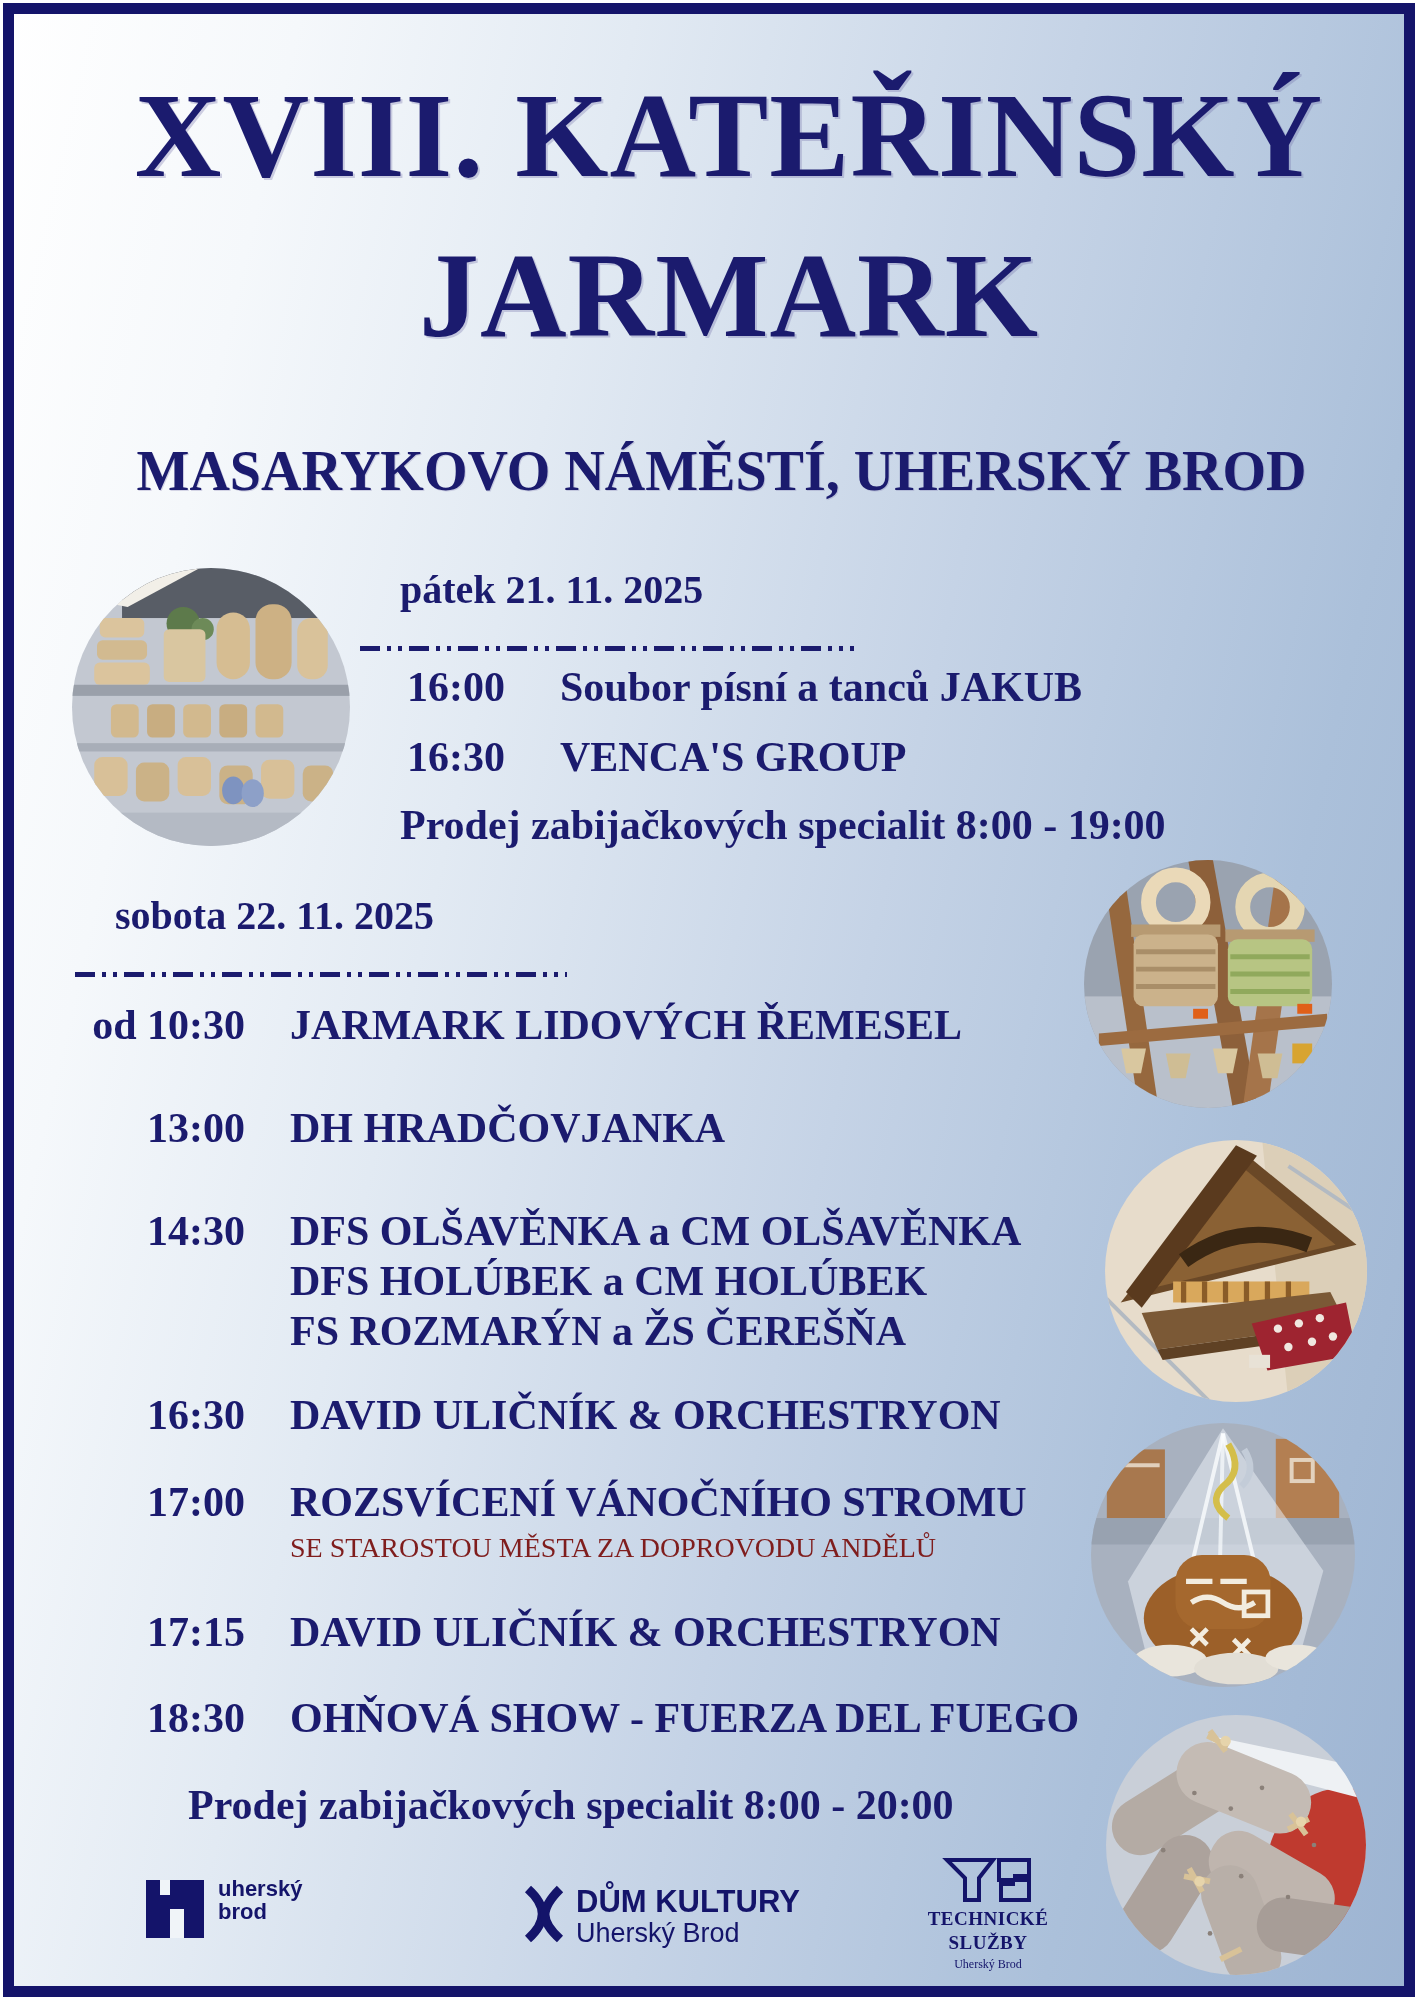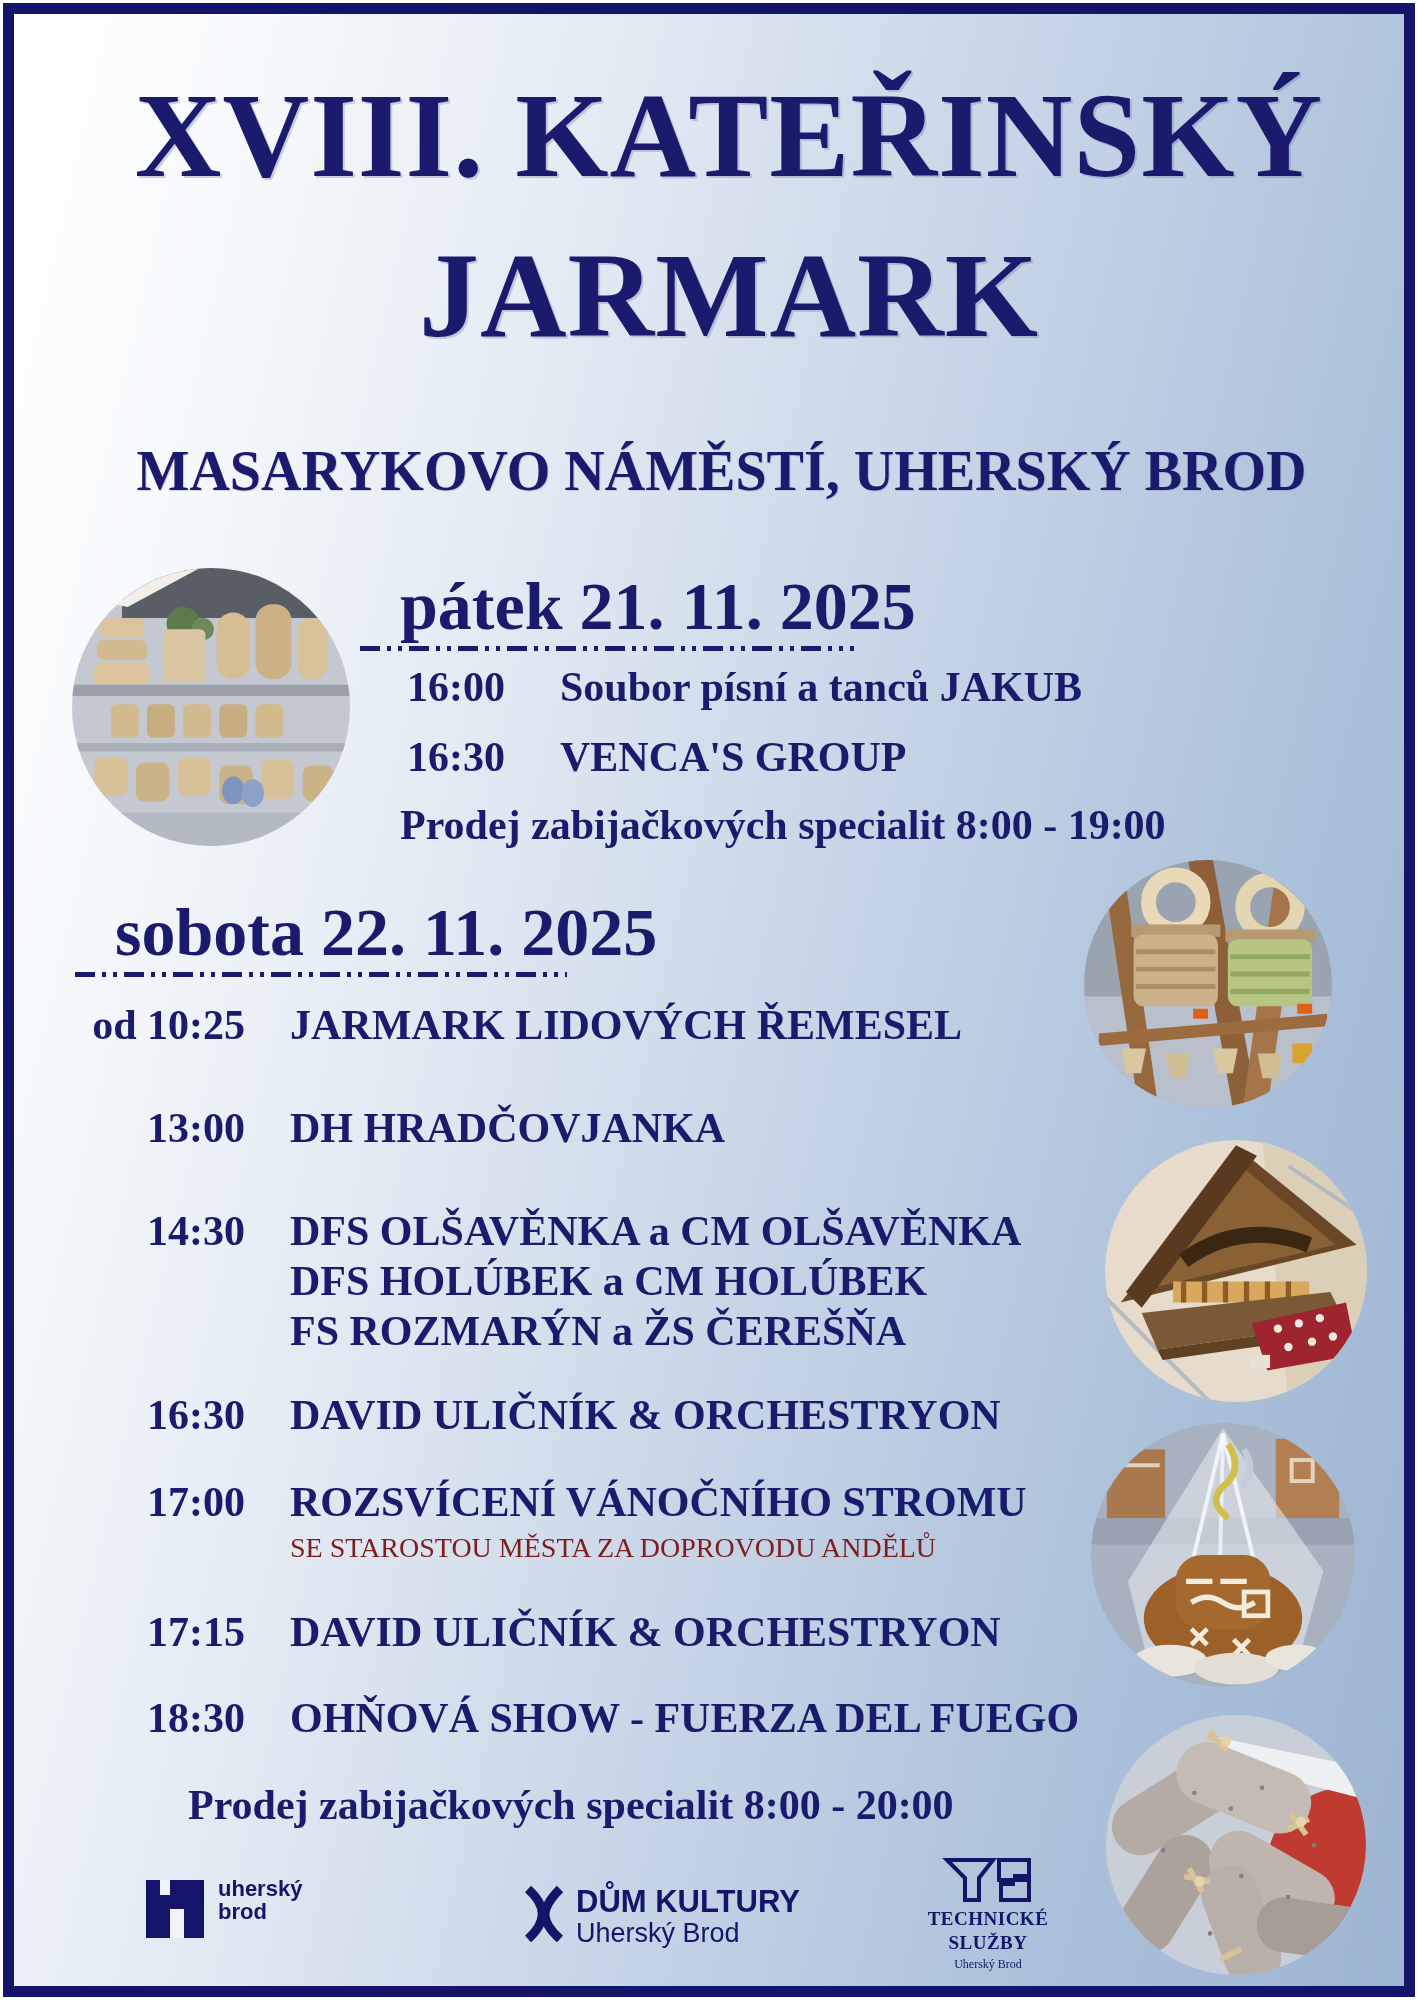--- a/index.html
+++ b/index.html
@@ -7,21 +7,21 @@
        font-family:"Liberation Serif","DejaVu Serif",serif;}
   .bg{position:absolute;inset:3px;
       background:linear-gradient(103deg,#ffffff 0%,#f5f8fb 16%,#e2eaf3 34%,
                  #c5d3e6 58%,#abc0da 80%,#9db4d2 100%);}
   .frame{position:absolute;inset:3px;border:11px solid #14146a;pointer-events:none;z-index:60;}
   .line{position:absolute;color:#1b1b6e;font-weight:700;white-space:nowrap;line-height:1.2;margin-left:40px;}
   .title{left:0;right:0;text-align:center;font-size:120px;line-height:1.3;letter-spacing:1px;
          text-shadow:2px 2px 0 rgba(110,105,165,.30);}
   .subtitle{left:0;right:15px;text-align:center;font-size:56px;
             text-shadow:1px 1px 0 rgba(110,105,165,.25);}
-  .dayhead{font-size:68px;}
+  .dayhead{font-size:40px;}
   .ev{font-size:42px;}
   .ev-sub{font-size:28px;}
   .t-fri{left:360px;width:105px;text-align:right;}
   .e-fri{left:520px;}
   .t-sat{left:40px;width:165px;text-align:right;}
   .e-sat{left:250px;}
   .dashes{position:absolute;height:5px;
       background:repeating-linear-gradient(90deg,#1b1b6e 0 20px,transparent 20px 27px,
                  #1b1b6e 27px 31px,transparent 31px 38px,#1b1b6e 38px 42px,transparent 42px 49px);}
   .photo{position:absolute;border-radius:50%;overflow:hidden;z-index:5;}
@@ -48,21 +48,21 @@
 
 <div class="line ev t-fri" style="top:662px">16:00</div>
 <div class="line ev e-fri" style="top:662px">Soubor písní a tanců JAKUB</div>
 <div class="line ev t-fri" style="top:732px">16:30</div>
 <div class="line ev e-fri" style="top:732px">VENCA'S GROUP</div>
 <div class="line ev" style="top:800px;left:360px">Prodej zabijačkových specialit 8:00 - 19:00</div>
 
 <div class="line dayhead" style="top:892px;left:75px">sobota 22. 11. 2025</div>
 <div class="dashes" style="top:972px;left:75px;width:492px"></div>
 
-<div class="line ev t-sat" style="top:1000px">od 10:25</div>
+<div class="line ev t-sat" style="top:1000px">od 10:30</div>
 <div class="line ev e-sat" style="top:1000px">JARMARK LIDOVÝCH ŘEMESEL</div>
 
 <div class="line ev t-sat" style="top:1103px">13:00</div>
 <div class="line ev e-sat" style="top:1103px">DH HRADČOVJANKA</div>
 
 <div class="line ev t-sat" style="top:1206px">14:30</div>
 <div class="line ev e-sat" style="top:1206px">DFS OLŠAVĚNKA a CM OLŠAVĚNKA</div>
 <div class="line ev e-sat" style="top:1256px">DFS HOLÚBEK a CM HOLÚBEK</div>
 <div class="line ev e-sat" style="top:1306px">FS ROZMARÝN a ŽS ČEREŠŇA</div>
 

